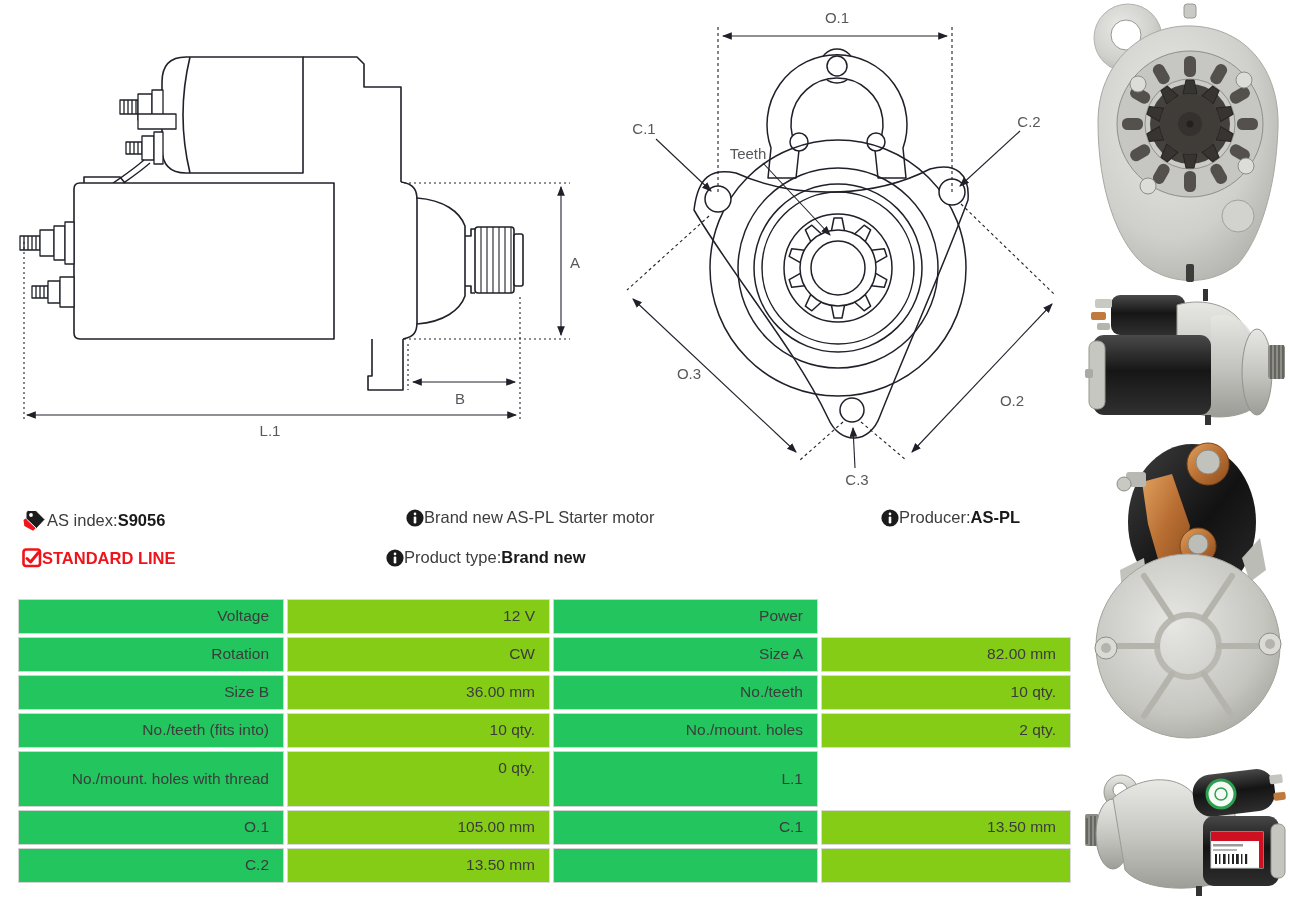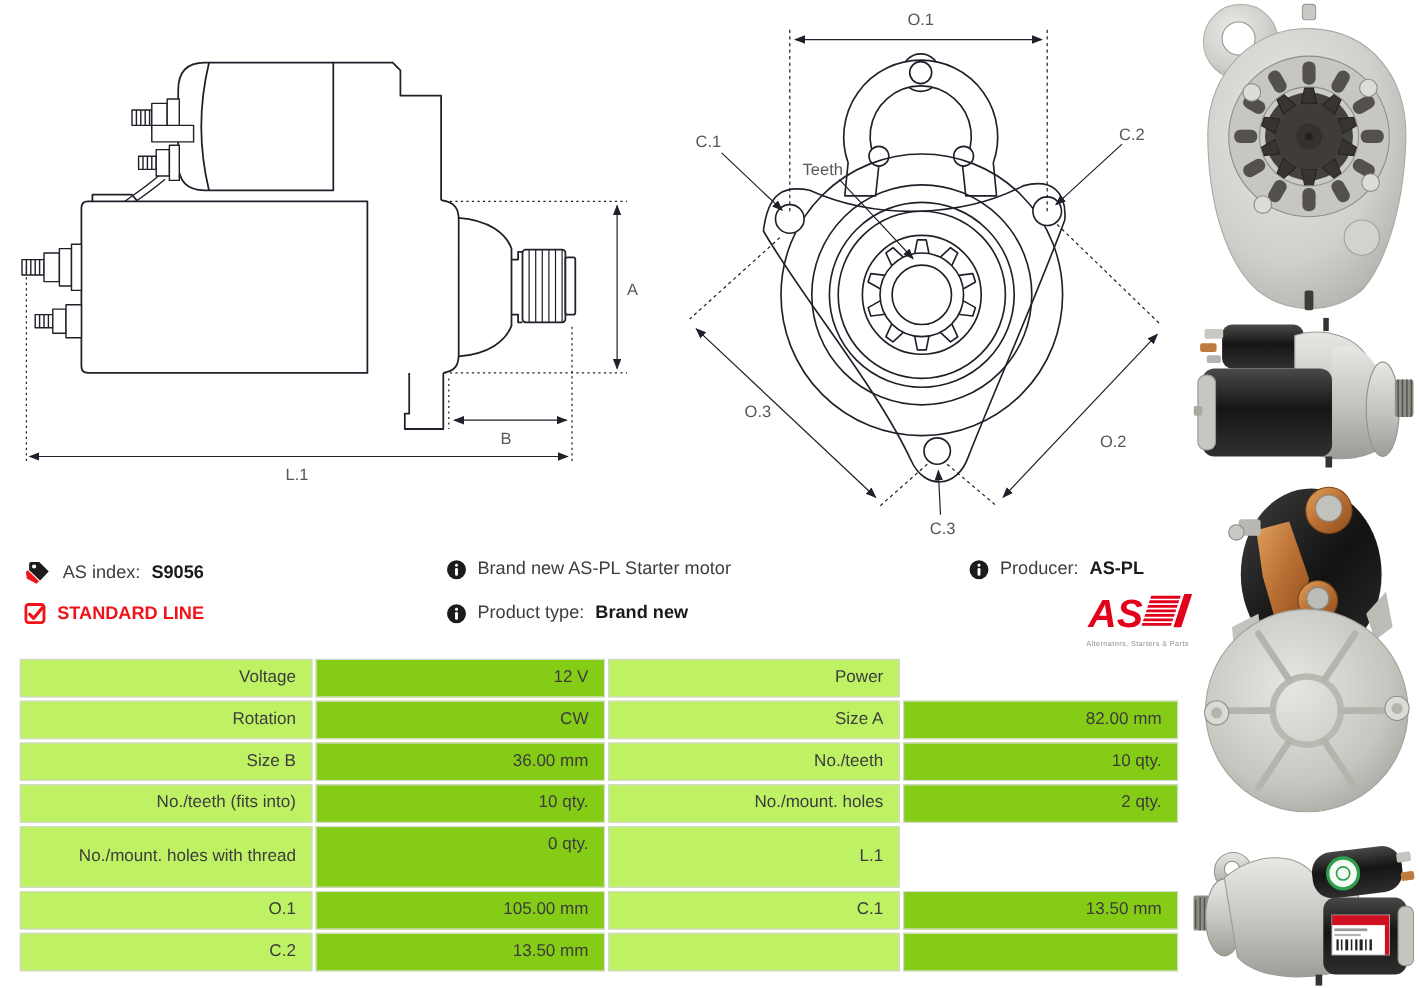--- a/index.html
+++ b/index.html
@@ -9,36 +9,36 @@
 
   svg text { font-family:"Liberation Sans", sans-serif; }
   .dim-label { fill:#58585c; font-size:15px; }
 
   .drawing { position:absolute; }
   #side-drawing { left:12px; top:30px; }
   #front-drawing { left:600px; top:2px; }
 
   .photo { position:absolute; }
 
-  .info-line { position:absolute; display:flex; align-items:center; gap:10px;
+  .info-line { position:absolute; display:flex; align-items:center; 
                font-size:16.5px; color:#3d3d3d; white-space:nowrap; }
   .info-line .bold { font-weight:bold; color:#191919; }
   .info-line.red-line { color:#f0131a; font-weight:bold; }
   .icon { display:inline-flex; flex:0 0 auto; }
 
   .aspl-logo { position:absolute; left:984px; top:533px; width:100px; }
 
   .spec-table { position:absolute; left:18px; top:599px; width:1053px;
                 display:flex; flex-direction:column; gap:3px; }
   .srow { display:grid; grid-template-columns:266px 263px 265px 250px; gap:3px; height:35px; }
   .srow.tall { height:56px; }
   .cell { display:flex; align-items:center; justify-content:flex-end;
           padding:0 14px; font-size:15.5px; color:#3c3c3c; text-align:right;
           line-height:1.2; border:1px solid #d4d4d4; }
-  .cell.label { background:#bef264; }
+  .cell.label { background:#22c55e; }
   .cell.value { background:#84cc16; border-color:#dadada; }
   .srow.tall .cell.value { align-items:flex-start; padding-top:7px; }
 </style>
 </head>
 <body>
 
 <div class="canvas">
 
   <svg id="side-drawing" class="drawing" width="570" height="420" viewBox="0 0 570 420">
     <defs>
@@ -381,21 +381,21 @@
     <span class="icon">
       <svg width="18" height="18" viewBox="0 0 18 18">
         <circle cx="9" cy="9" r="8.6" fill="#1b1b1b"></circle>
         <rect x="7.7" y="3.6" width="2.6" height="2.6" rx="1.2" fill="#fff"></rect>
         <rect x="7.7" y="7.4" width="2.6" height="7" rx="1.2" fill="#fff"></rect>
       </svg>
     </span>
     <span>Brand new AS-PL Starter motor</span>
   </div>
 
-  <div class="info-line" style="left:406px; top:548px;">
+  <div class="info-line" style="left:386px; top:548px;">
     <span class="icon">
       <svg width="18" height="18" viewBox="0 0 18 18">
         <circle cx="9" cy="9" r="8.6" fill="#1b1b1b"></circle>
         <rect x="7.7" y="3.6" width="2.6" height="2.6" rx="1.2" fill="#fff"></rect>
         <rect x="7.7" y="7.4" width="2.6" height="7" rx="1.2" fill="#fff"></rect>
       </svg>
     </span>
     <span>Product type:</span>
     <span class="bold">Brand new</span>
   </div>
@@ -405,36 +405,20 @@
       <svg width="18" height="18" viewBox="0 0 18 18">
         <circle cx="9" cy="9" r="8.6" fill="#1b1b1b"></circle>
         <rect x="7.7" y="3.6" width="2.6" height="2.6" rx="1.2" fill="#fff"></rect>
         <rect x="7.7" y="7.4" width="2.6" height="7" rx="1.2" fill="#fff"></rect>
       </svg>
     </span>
     <span>Producer:</span>
     <span class="bold">AS-PL</span>
   </div>
 
-  <div class="aspl-logo">
-    <svg width="100" height="62" viewBox="0 0 112 62">
-      <text x="6" y="38" font-size="40" font-weight="800" font-style="italic" fill="#e2001a">AS</text>
-      <g transform="skewX(-18)" fill="#e2001a">
-        <rect x="72" y="6" width="30" height="2.9"></rect>
-        <rect x="72" y="10.6" width="30" height="2.9"></rect>
-        <rect x="72" y="15.2" width="30" height="2.9"></rect>
-        <rect x="72" y="19.8" width="30" height="2.9"></rect>
-        <rect x="72" y="24.4" width="30" height="2.9"></rect>
-        <rect x="72" y="29" width="30" height="2.9"></rect>
-        <rect x="72" y="33.6" width="30" height="2.9"></rect>
-        <rect x="105" y="4" width="8" height="34"></rect>
-      </g>
-      <text x="56" y="57" font-size="7.4" fill="#8f8f8f" text-anchor="middle" textLength="104">Alternators, Starters &amp; Parts</text>
-    </svg>
-  </div>
 
   <div class="spec-table">
     <div class="srow">
       <div class="cell label">Voltage</div>
       <div class="cell value">12 V</div>
       <div class="cell label">Power</div>
     </div>
     <div class="srow">
       <div class="cell label">Rotation</div>
       <div class="cell value">CW</div>

